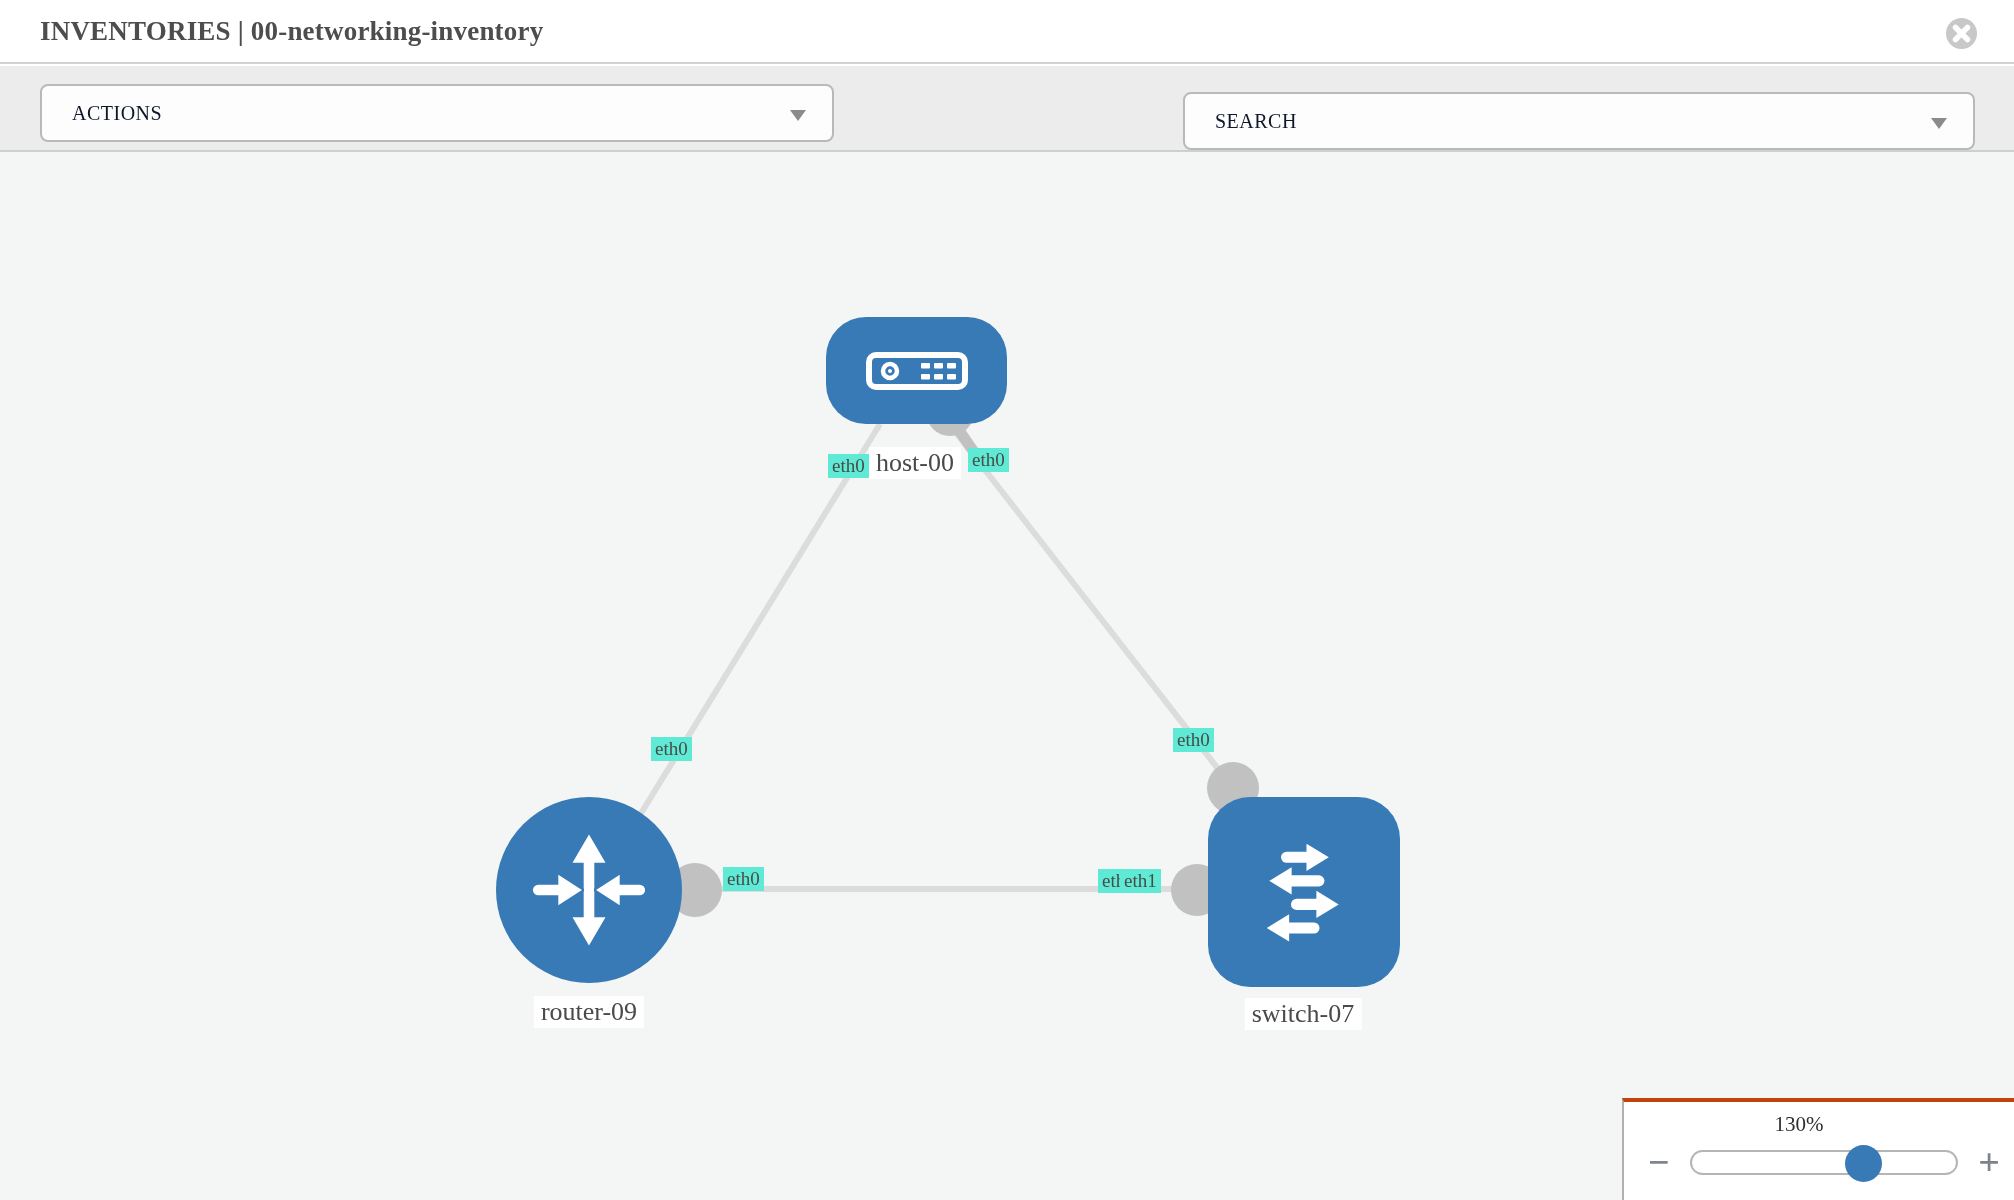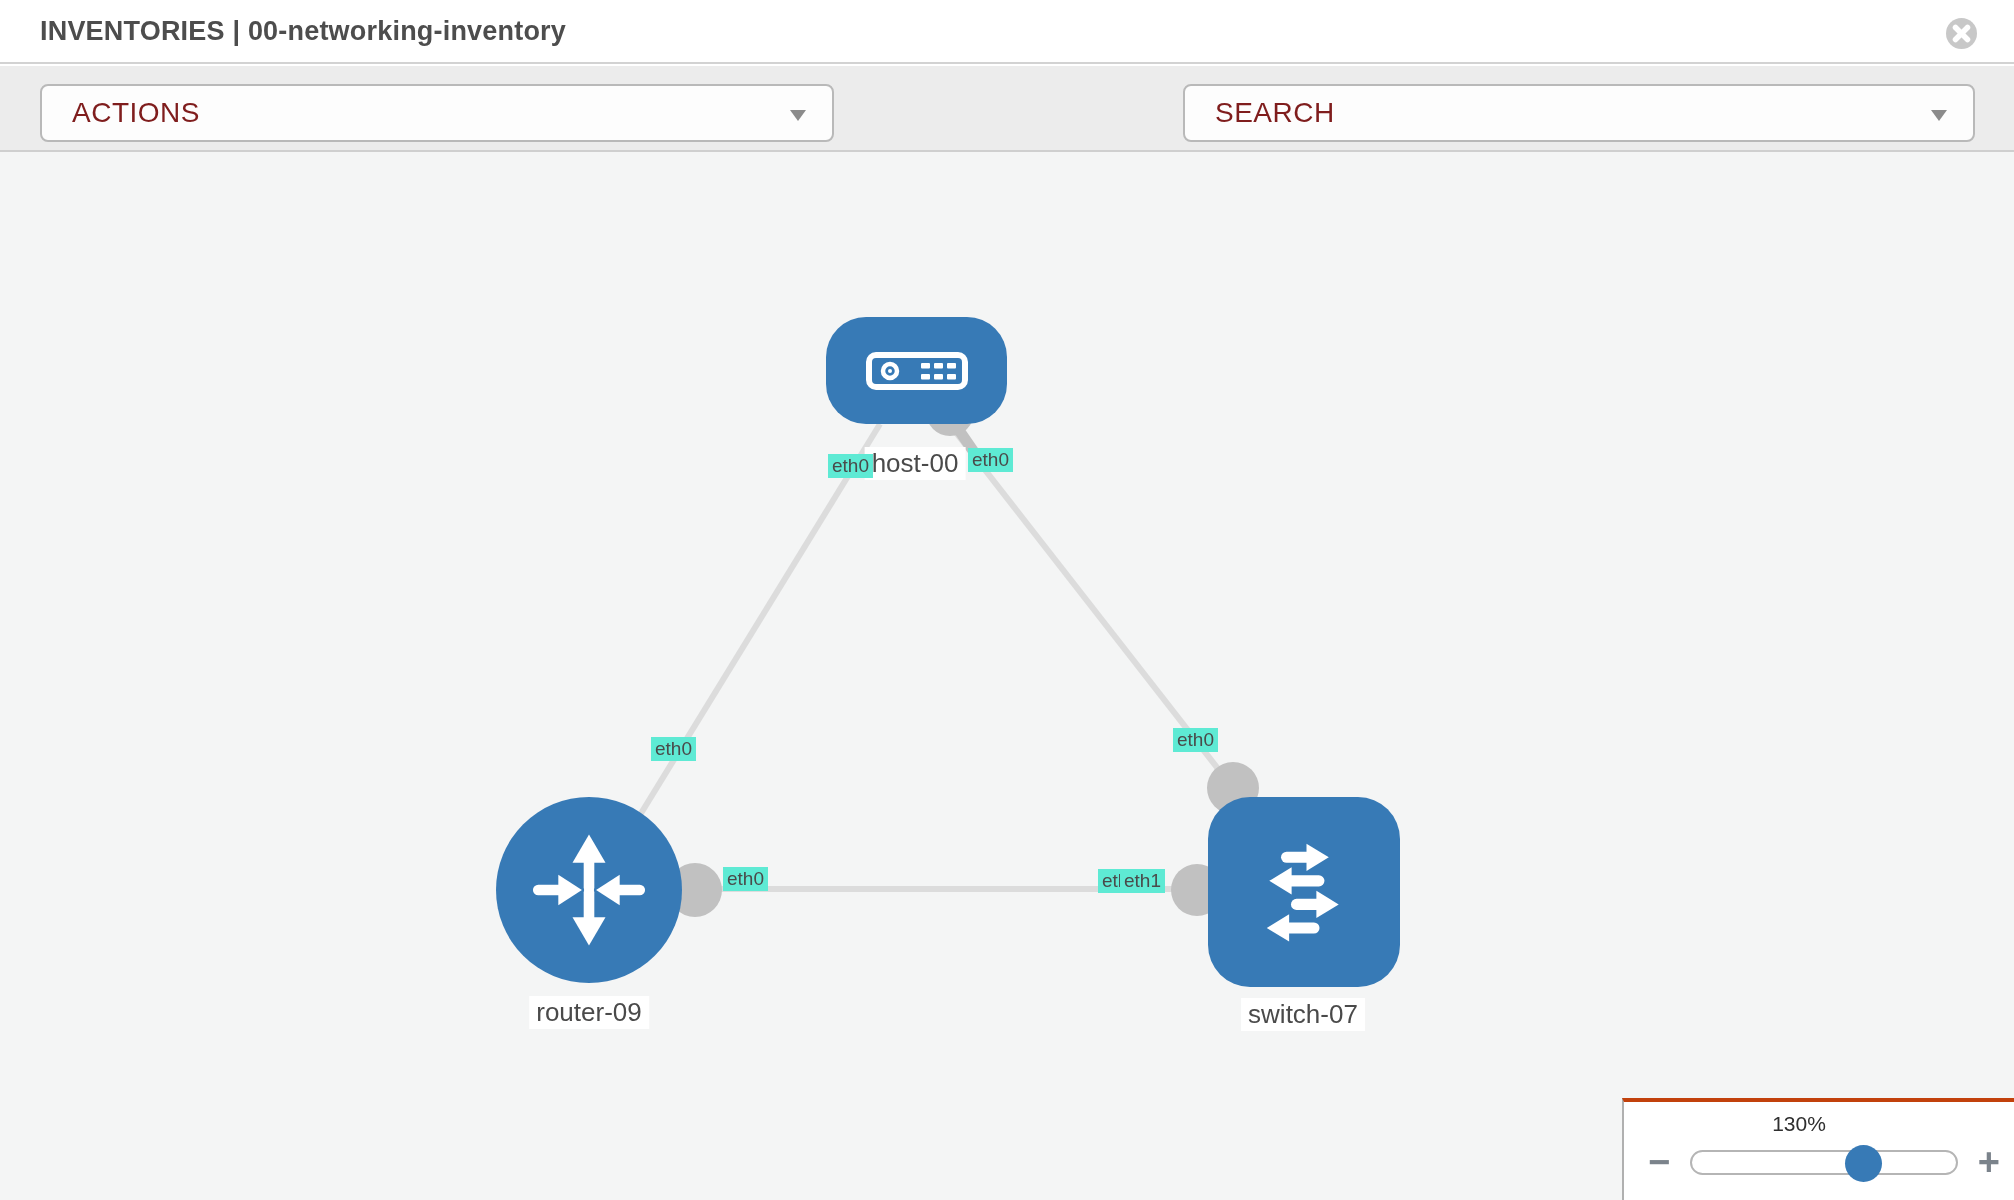--- a/index.html
+++ b/index.html
@@ -1,36 +1,36 @@
 <!DOCTYPE html>
 <html><head>
 <meta charset="utf-8">
 <style>
   * { margin:0; padding:0; box-sizing:border-box; }
   html,body { width:2014px; height:1200px; overflow:hidden; background:#fff;
               font-family:"Liberation Sans","DejaVu Sans",sans-serif; }
-  .window { position:relative; width:2014px; height:1200px; }
+  .window { position:relative; width:2014px; height:1200px;font-family:Liberation Serif, serif; }
 
   
   .header { position:absolute; left:0; top:0; width:2014px; height:64px; background:#fff;
             border-bottom:2px solid #d2d2d2; display:flex; align-items:center; }
   .title { margin-left:40px; font-size:27px; font-weight:bold; color:#4d4d4d; letter-spacing:.2px; }
   .close-btn { position:absolute; right:36px; top:17px; width:33px; height:33px; cursor:pointer; }
 
   
   .toolbar { position:absolute; left:0; top:66px; width:2014px; height:86px; background:#ececec;
              border-bottom:2px solid #cfcfcf; }
   .select-box { position:absolute; top:18px; height:58px; background:#fdfdfd; border:2px solid #b9b9b9;
                 border-radius:8px; display:flex; align-items:center; cursor:pointer; }
-  .select-box .sel-text { margin-left:30px; font-size:28px; color:#7f1d1d; letter-spacing:.5px; }
+  .select-box .sel-text { margin-left:30px; font-size:20px; color:#0f172a; letter-spacing:.5px; }
   .caret { position:absolute; right:26px; top:24px; width:0; height:0;
            border-left:8px solid transparent; border-right:8px solid transparent;
            border-top:11px solid #8b8b8b; }
   .actions-box { left:40px; width:794px; }
-  .search-box  { left:1183px; width:792px; }
+  .search-box  { left:1183px; width:792px;margin-top:8px; }
   .tool-icon { position:absolute; top:98px; width:52px; height:52px; cursor:pointer; }
   .wrench-pos { left:1045px; }
   .key-pos    { left:1108px; }
 
   
   .canvas { position:absolute; left:0; top:152px; width:2014px; height:1048px; background:#f4f5f5; }
   .links-layer { position:absolute; left:0; top:0; }
 
   .node { position:absolute; background:#377ab6; display:flex; align-items:center; justify-content:center; cursor:pointer; }
   .node-host   { left:826px; top:165px; width:181px; height:107px; border-radius:40px; }

